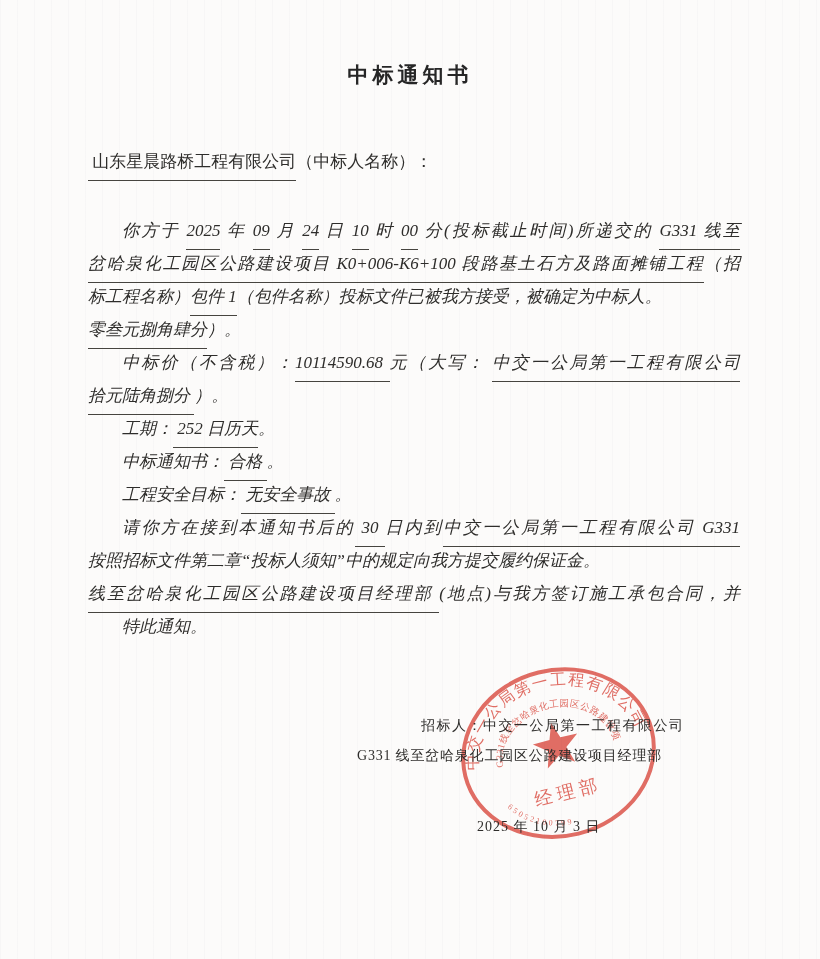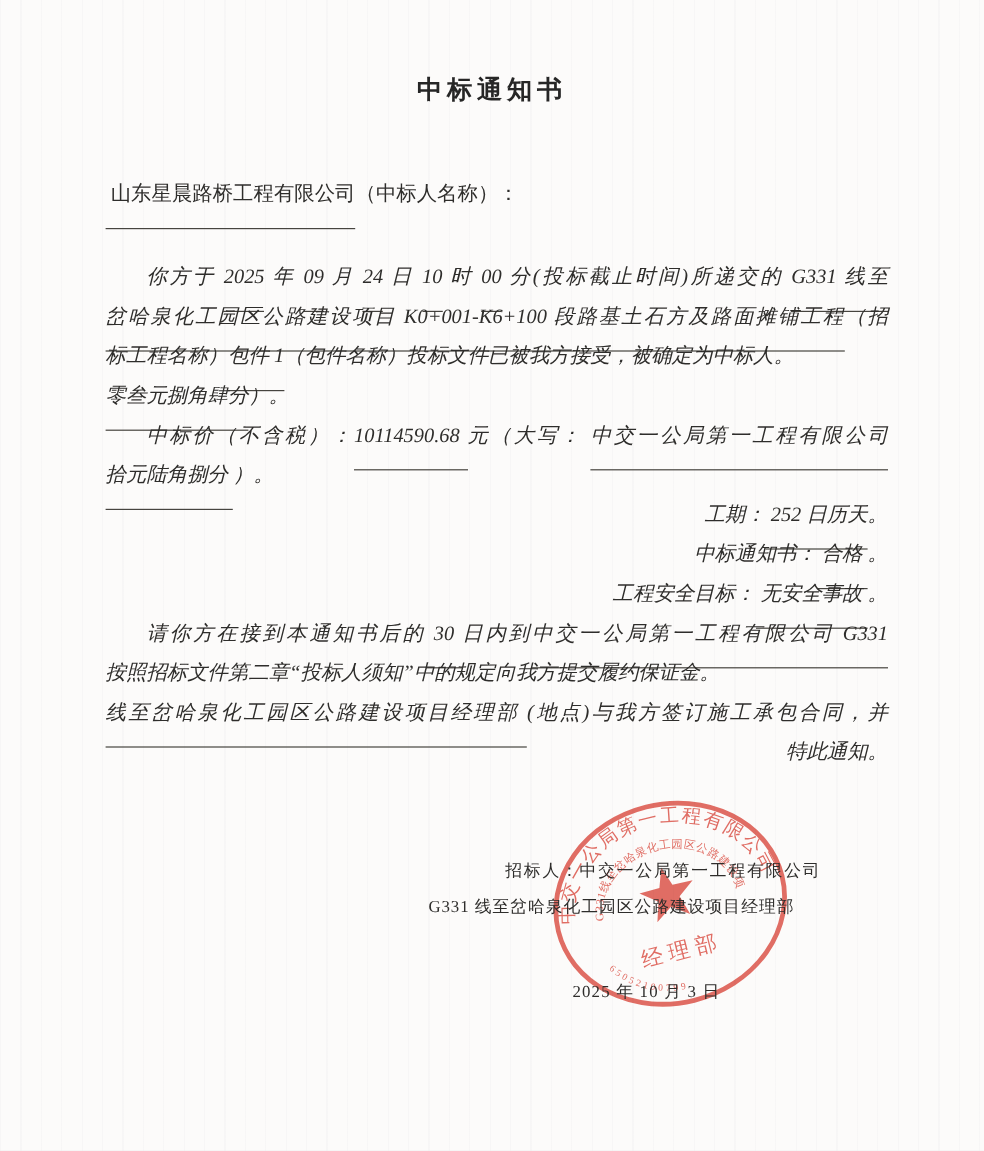--- a/index.html
+++ b/index.html
@@ -20,23 +20,23 @@
     text-align:center;font-size:21px;font-weight:bold;
     letter-spacing:4px;margin:0;color:#262626;
   }
   .addressee,.body{
     position:absolute;left:88px;width:652px;
     font-size:17px;line-height:33px;
   }
   .addressee{top:145px;}
   .body{top:214px;font-style:italic;}
   .line{min-height:33px;}
-  .line.ind{text-indent:34px;text-align:right;}
+  .line.ind{text-indent:34px;}
   .line.fill{text-align:justify;text-align-last:justify;}
-  .u{border-bottom:1px solid #46443f;padding-bottom:19px;}
+  .u{border-bottom:1px solid #46443f;padding-bottom:9px;}
   .sig{position:absolute;font-size:14px;white-space:nowrap;}
   .sig.issuer{top:717px;left:421px;letter-spacing:1.5px;}
   .sig.dept{top:747px;left:357px;letter-spacing:0.8px;}
   .sig.date{top:818px;left:477px;letter-spacing:1px;}
   .seal{
     position:absolute;left:450px;top:656px;
     width:218px;height:198px;
     transform:rotate(-14deg);
     opacity:0.82;
     mix-blend-mode:multiply;
@@ -50,21 +50,21 @@
 <div class="page">
 
   <h1 class="title">中标通知书</h1>
 
   <div class="addressee">
       <div class="line"><span class="u">&nbsp;山东星晨路桥工程有限公司</span><span>（中标人名称）：</span></div>
     </div>
 
   <div class="body">
       <div class="line ind fill"><span>你方于 </span><span class="u">2025</span><span> 年 </span><span class="u">09</span><span> 月 </span><span class="u">24</span><span> 日 </span><span class="u">10</span><span> 时 </span><span class="u">00</span><span> 分(投标截止时间)所递交的 </span><span class="u">G331 线至</span></div>
-      <div class="line fill"><span class="u">岔哈泉化工园区公路建设项目 K0+001-K6+100 段路基土石方及路面摊铺工程</span><span>（招</span></div>
+      <div class="line fill"><span class="u">岔哈泉化工园区公路建设项目 K0+006-K6+100 段路基土石方及路面摊铺工程</span><span>（招</span></div>
       <div class="line"><span>标工程名称）</span><span class="u">包件 1</span><span>（包件名称）投标文件已被我方接受，被确定为中标人。</span></div>
       <div class="line"><span class="u">零叁元捌角肆分</span><span>）。</span></div>
       <div class="line ind fill"><span>中标价（不含税）：</span><span class="u">10114590.68 </span><span>元（大写： </span><span class="u">中交一公局第一工程有限公司</span></div>
       <div class="line"><span class="u">拾元陆角捌分&nbsp;</span><span>）。</span></div>
       <div class="line ind"><span>工期：</span><span class="u">&nbsp;252 日历天</span><span>。</span></div>
       <div class="line ind"><span>中标通知书：</span><span class="u">&nbsp;合格&nbsp;</span><span>。</span></div>
       <div class="line ind"><span>工程安全目标：</span><span class="u">&nbsp;无安全事故&nbsp;</span><span>。</span></div>
       <div class="line ind fill"><span>请你方在接到本通知书后的</span><span class="u">&nbsp;30&nbsp;</span><span>日内到</span><span class="u">中交一公局第一工程有限公司 G331</span></div>
       <div class="line"><span>按照招标文件第二章“投标人须知”中的规定向我方提交履约保证金。</span></div>
       <div class="line fill"><span class="u">线至岔哈泉化工园区公路建设项目经理部&nbsp;</span><span>(地点)与我方签订施工承包合同，并</span></div>

